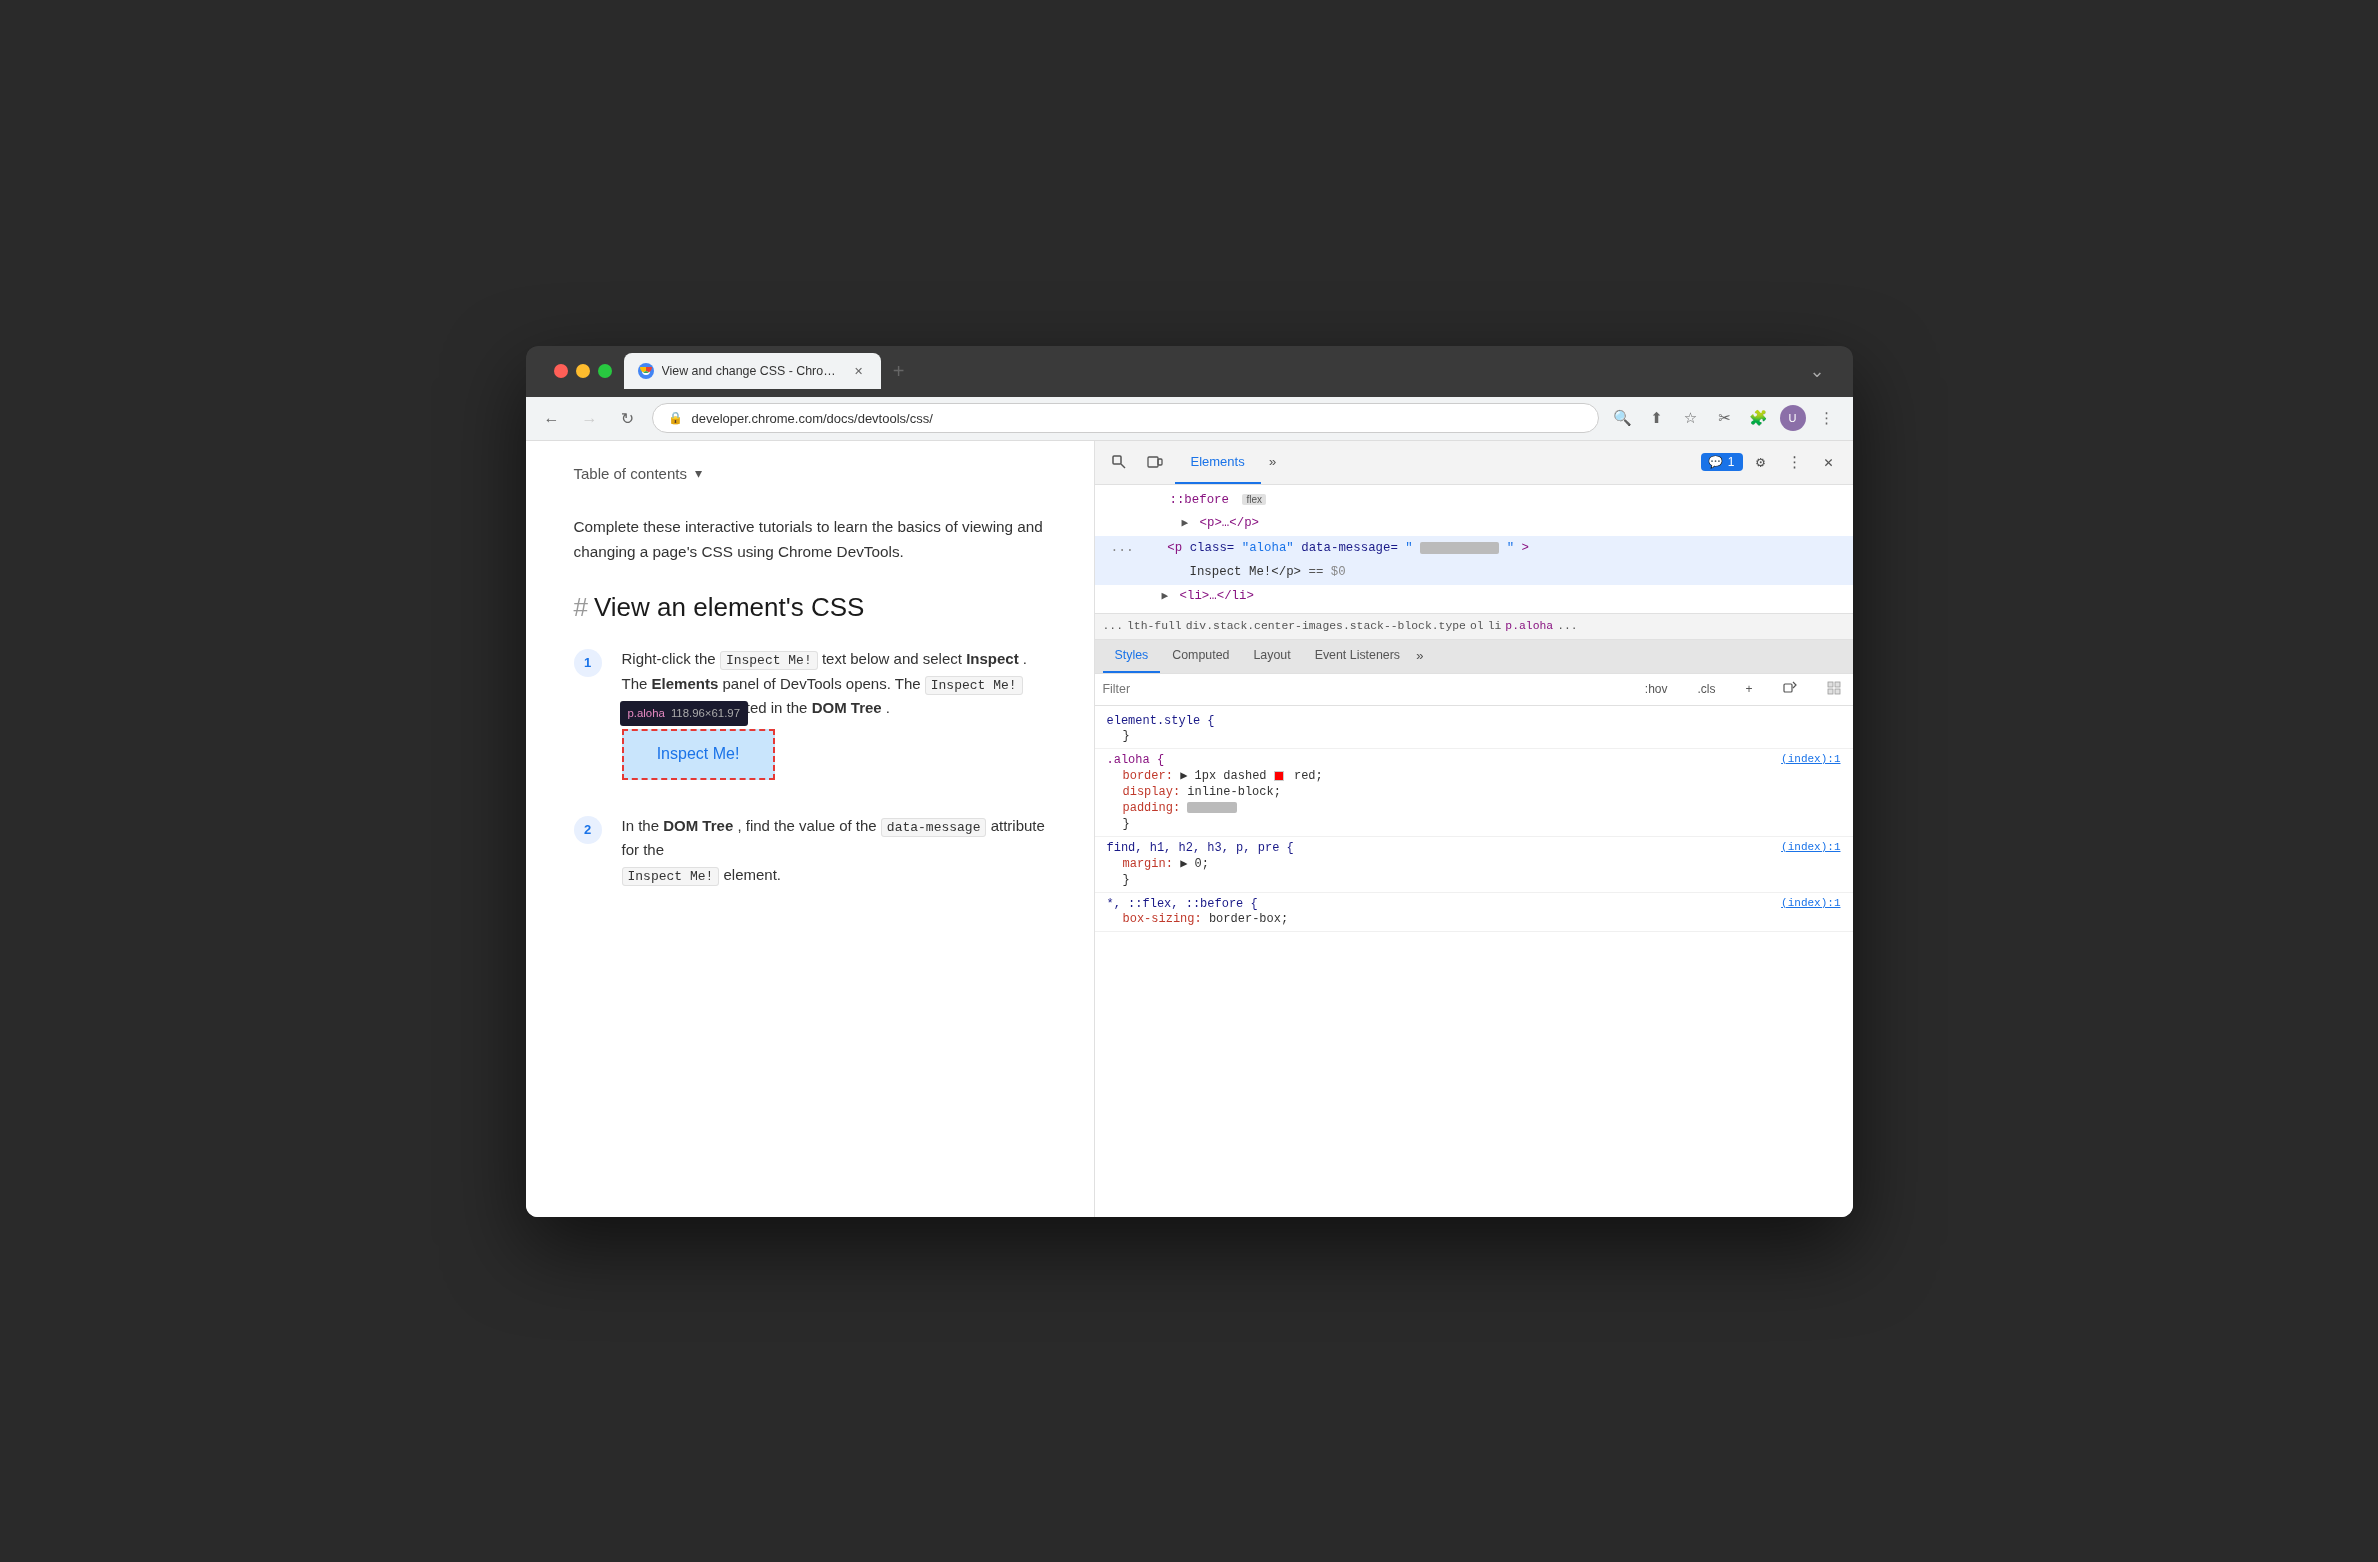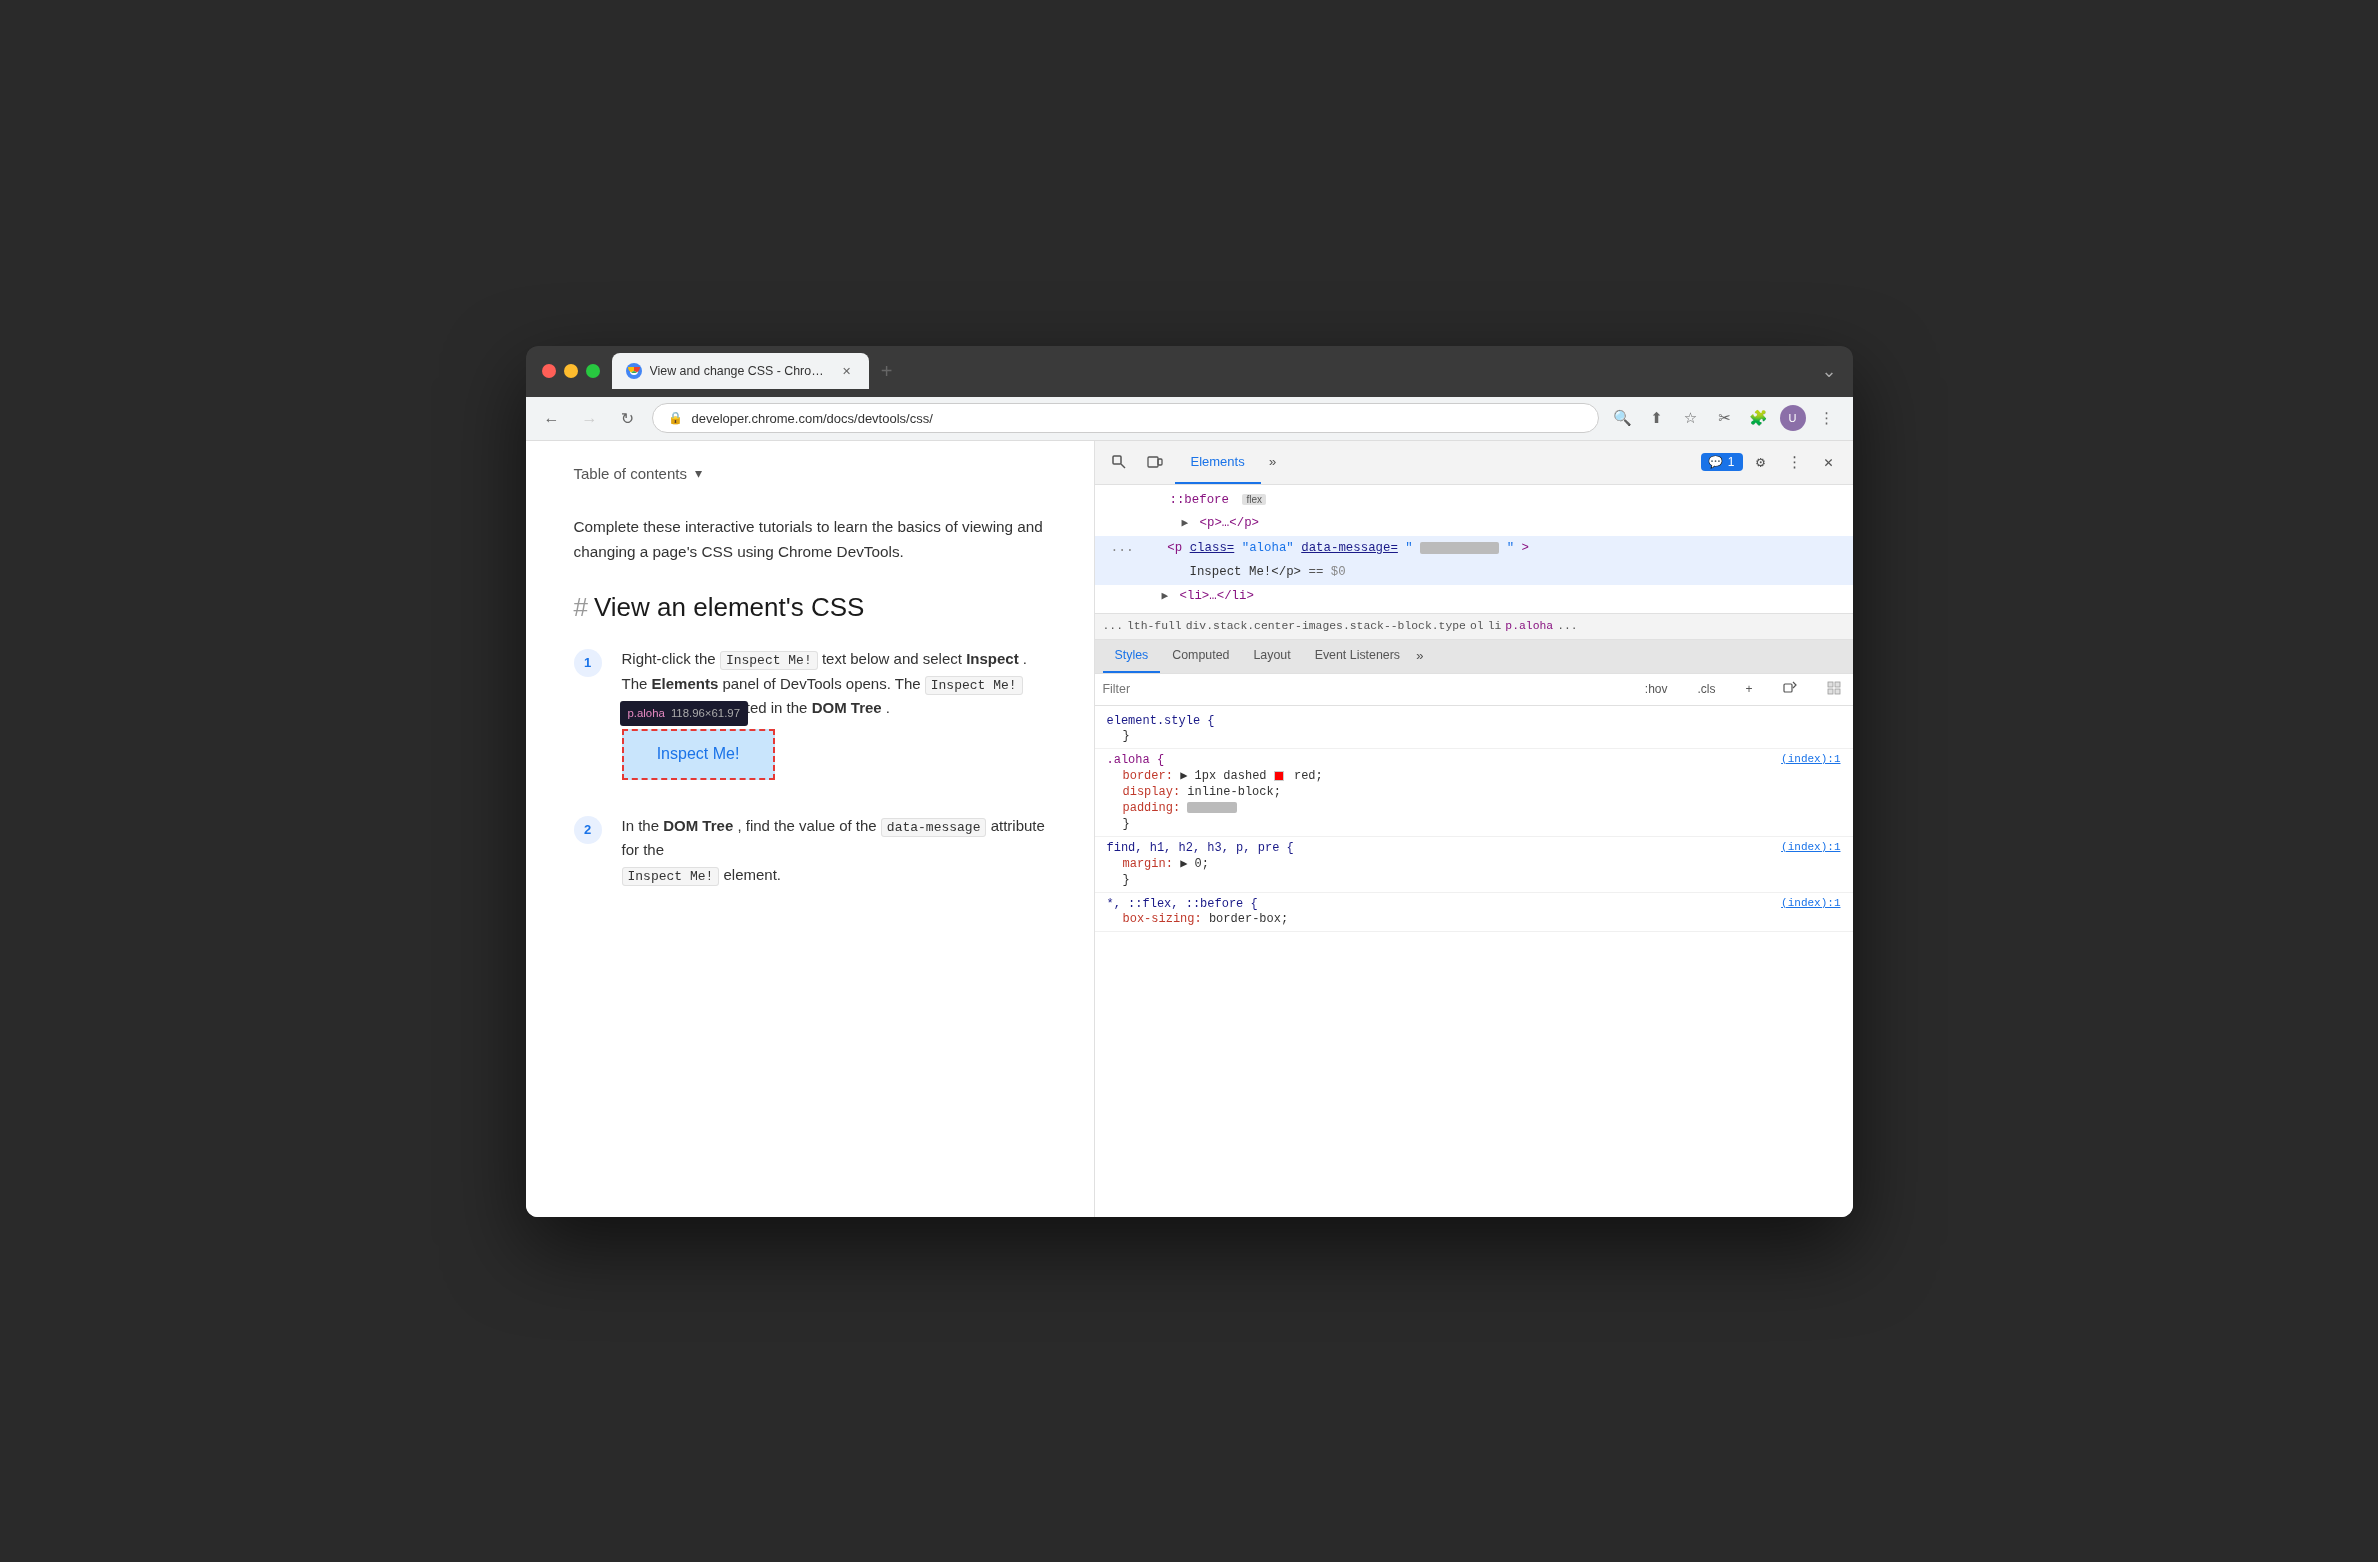--- a/index.html
+++ b/index.html
@@ -18,21 +18,21 @@
       border-radius: 12px;
       overflow: hidden;
       box-shadow: 0 30px 79px rgba(0,0,0,0.6);
     }
     
     .title-bar {
       background: #3a3a3a;
       height: 51px;
       display: flex;
       align-items: center;
-      padding: 0 16px;
+      padding: 0 28px;
       gap: 12px;
     }
     .traffic-lights {
       display: flex;
       gap: 8px;
       align-items: center;
     }
     .traffic-light {
       width: 14px;
       height: 14px;
@@ -363,21 +363,21 @@
     .dom-line {
       padding: 2px 8px 2px 16px;
       line-height: 1.6;
       white-space: nowrap;
       overflow: hidden;
     }
     .dom-line.selected {
       background: #e8f0fe;
     }
     .dom-tag { color: #881280; }
-    .dom-attr { color: #1a1a88; text-decoration: underline; }
+    .dom-attr { color: #1a1a88; }
     .dom-val { color: #1a73e8; }
     .dom-text { color: #333; }
     .dom-pseudo { color: #881280; }
     .dom-flex-badge {
       background: #e0e0e0;
       color: #555;
       font-size: 10px;
       padding: 0 4px;
       border-radius: 2px;
       margin-left: 6px;

